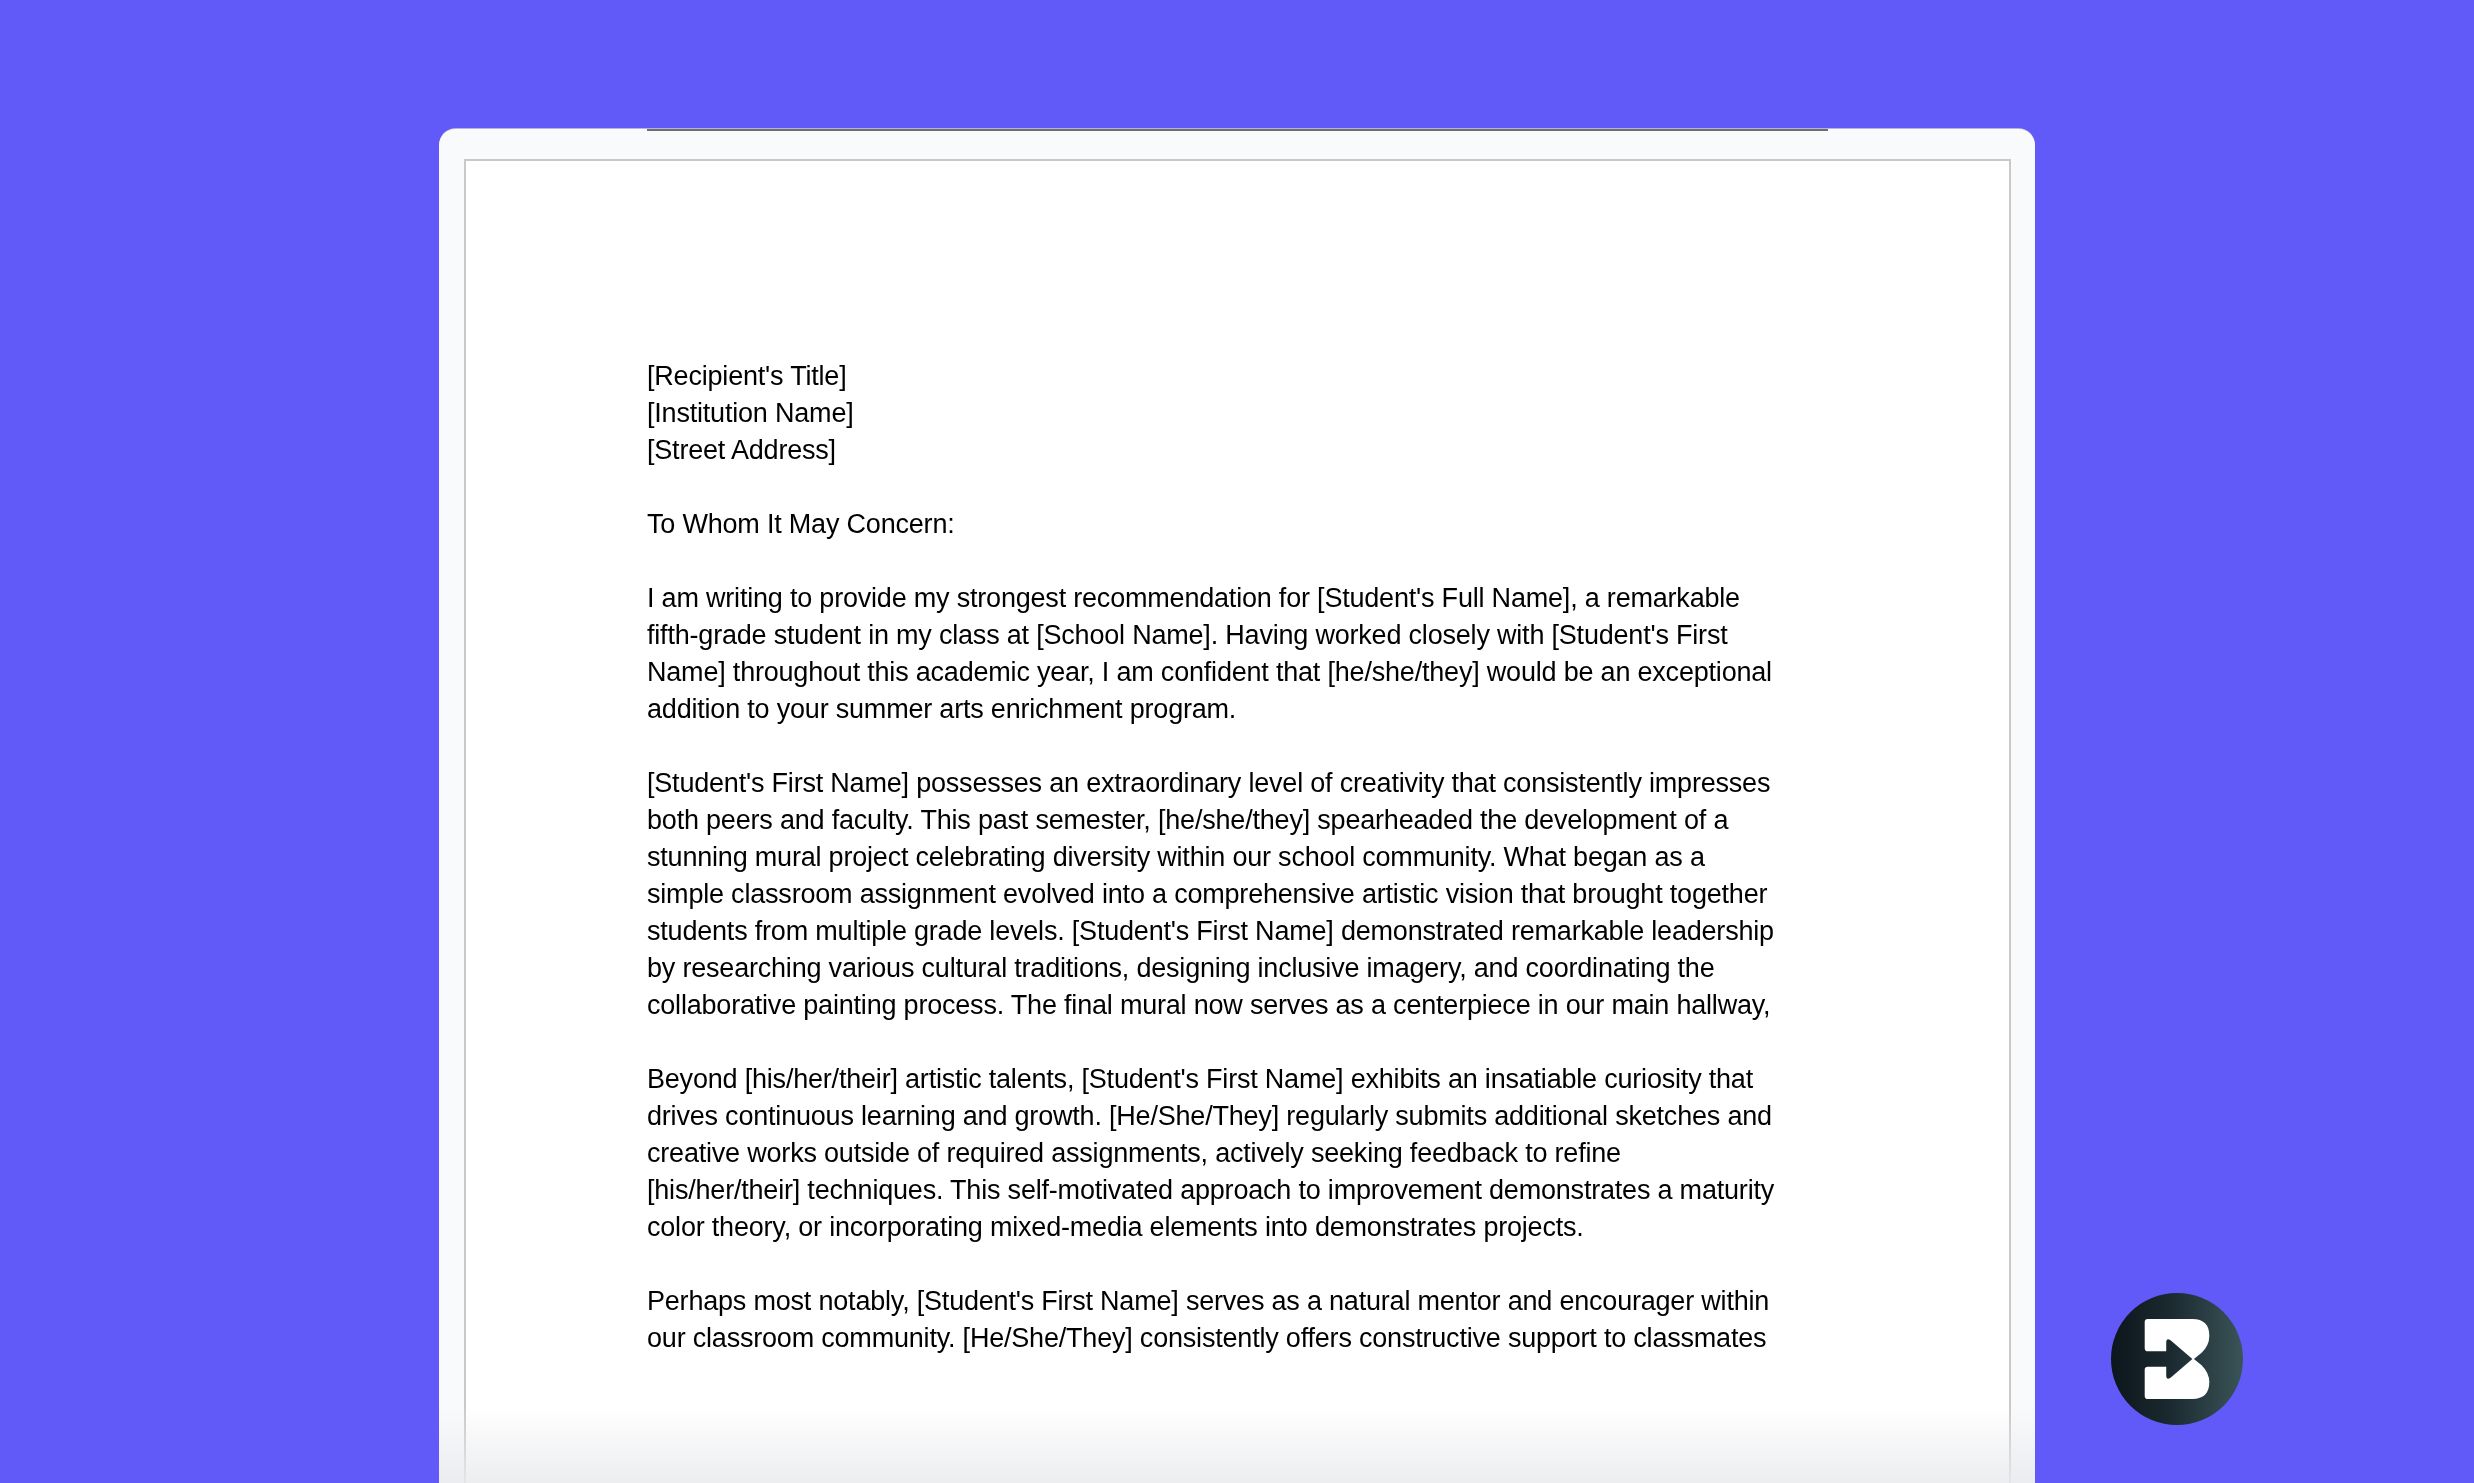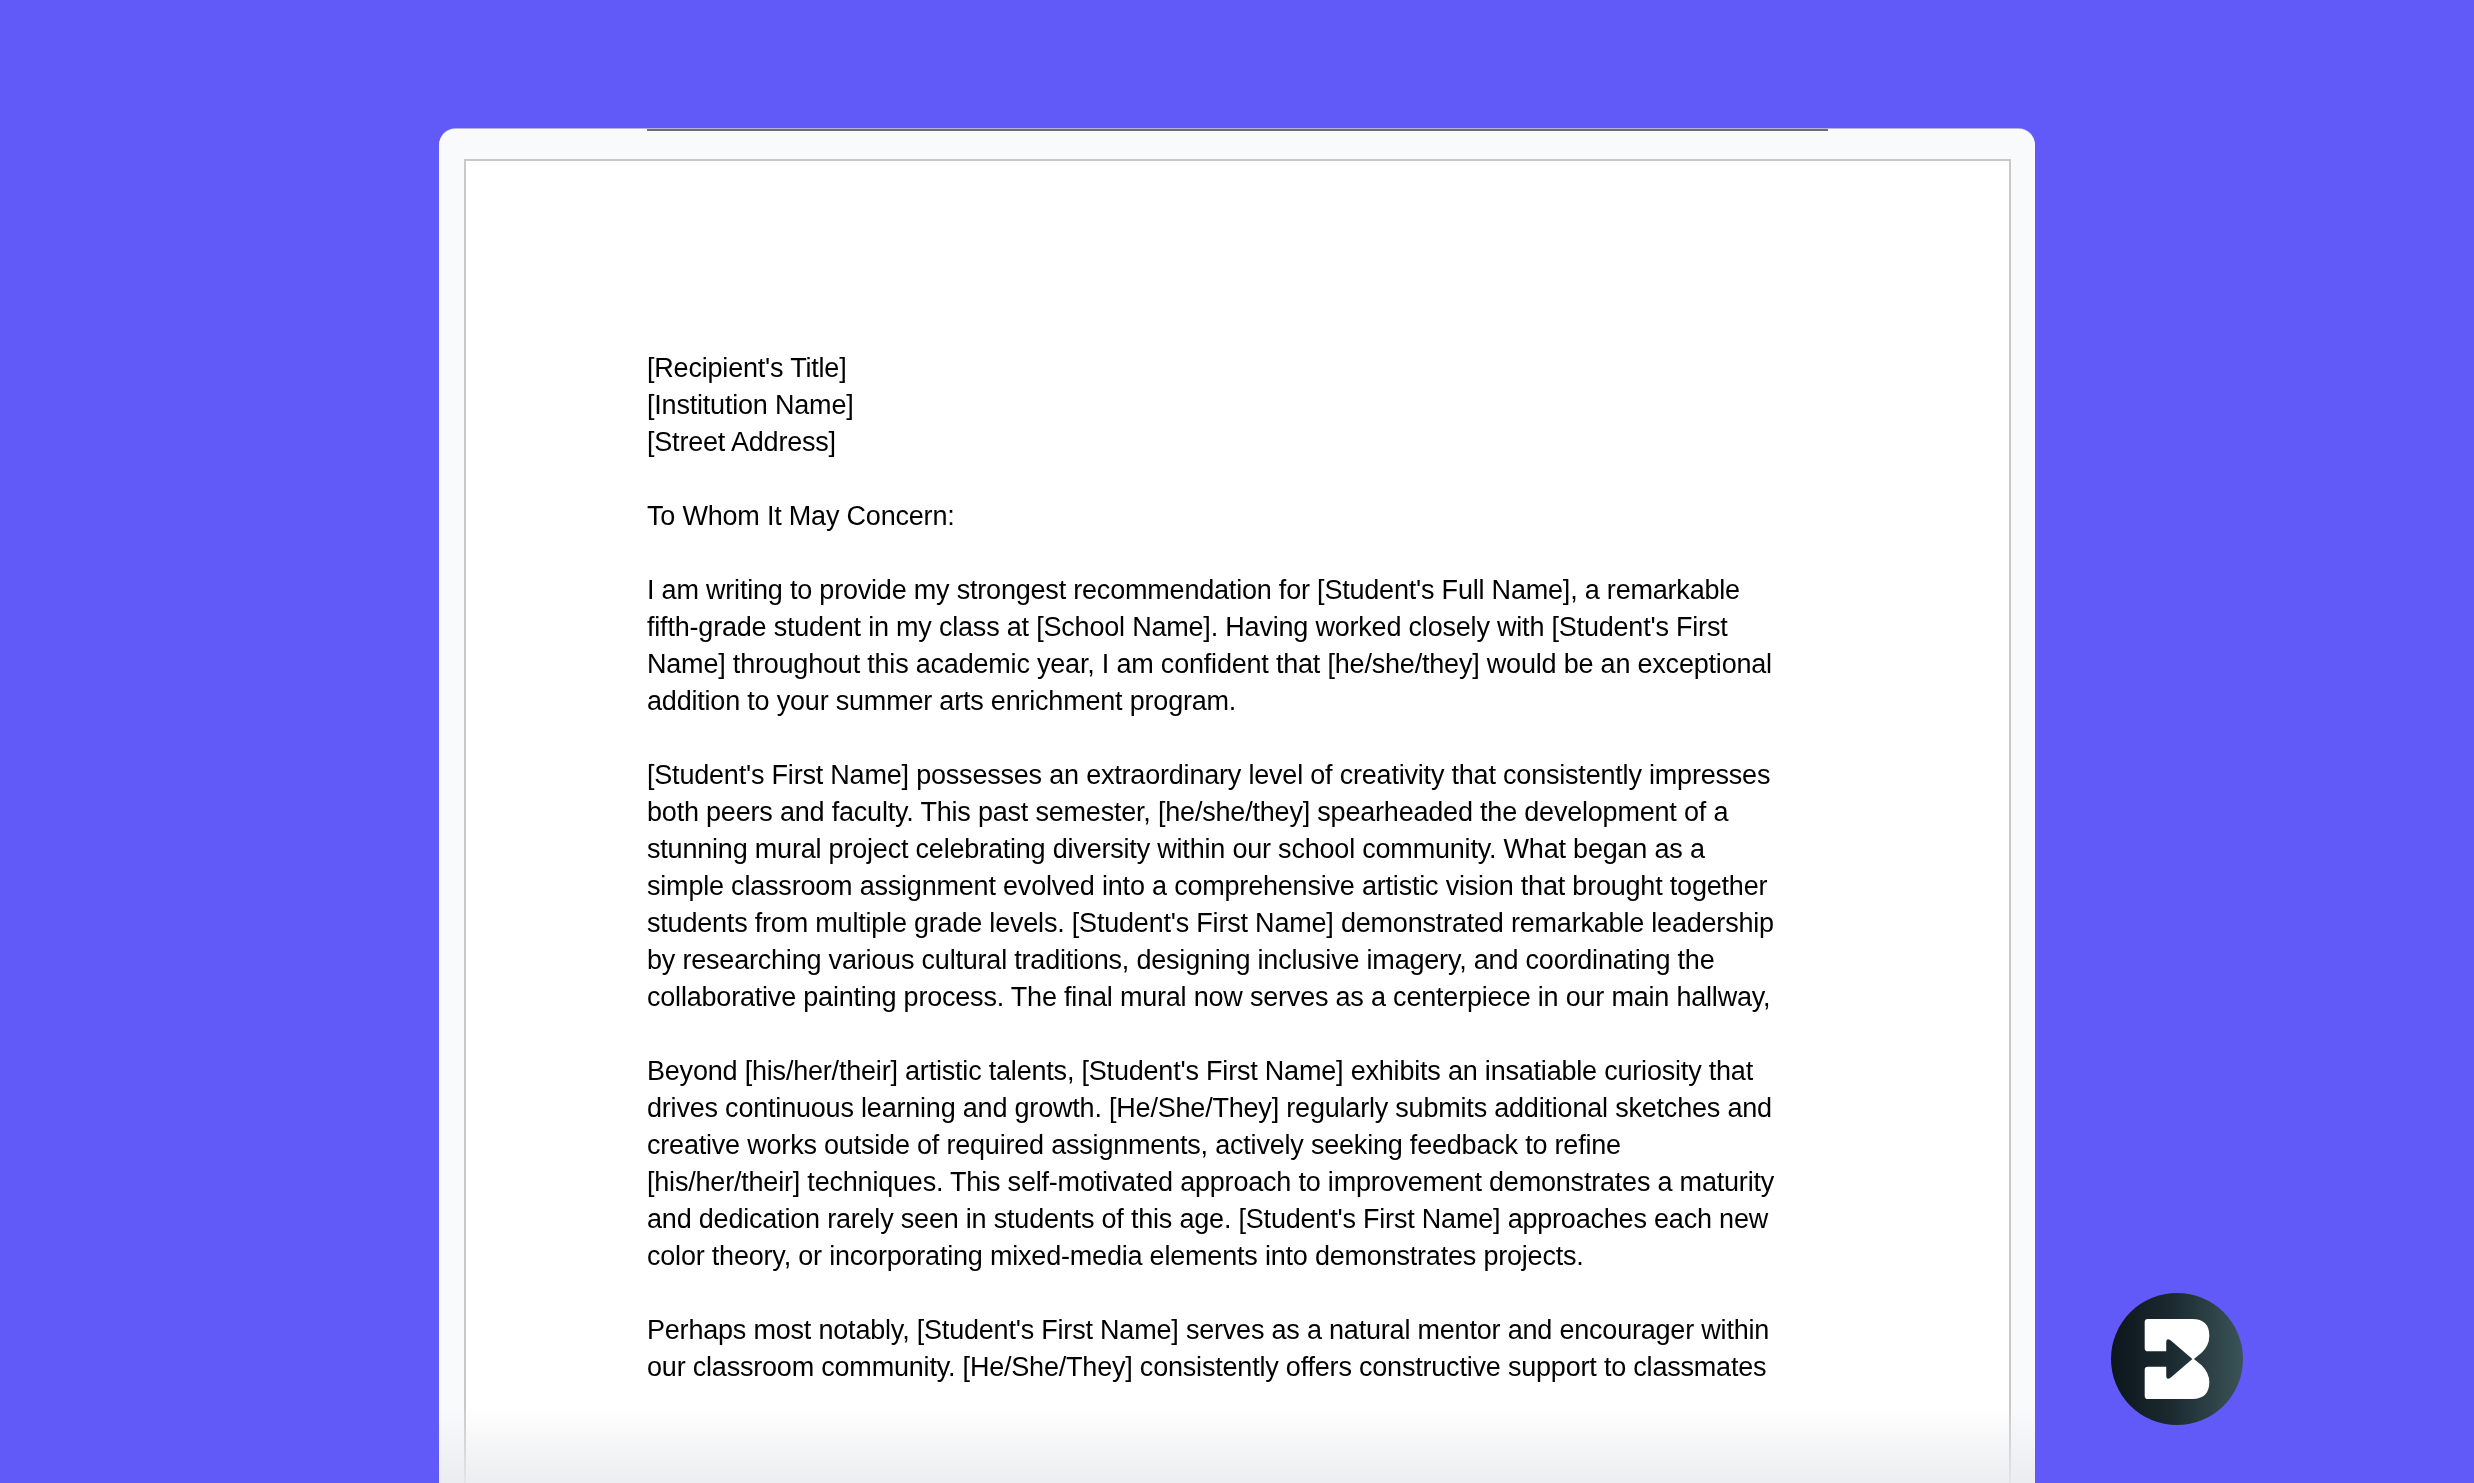--- a/index.html
+++ b/index.html
@@ -47,21 +47,21 @@
     position: absolute;
     left: 647px;
     top: 342px;
     width: 1188px;
     color: #000000;
     font-size: 27px;
     line-height: 37px;
     letter-spacing: -0.2px;
   }
   .letter .block {
-    margin: 8px 0 37px 0;
+    margin: 16px 0 37px 0;
   }
   .letter .line {
     display: block;
     white-space: nowrap;
   }
   .bottom-fade {
     position: absolute;
     left: 439px;
     top: 1406px;
     width: 1596px;
@@ -122,21 +122,20 @@
     <span class="line">students from multiple grade levels. [Student's First Name] demonstrated remarkable leadership</span>
     <span class="line">by researching various cultural traditions, designing inclusive imagery, and coordinating the</span>
     <span class="line">collaborative painting process. The final mural now serves as a centerpiece in our main hallway,</span>
   </div>
 
   <div class="block">
     <span class="line">Beyond [his/her/their] artistic talents, [Student's First Name] exhibits an insatiable curiosity that</span>
     <span class="line">drives continuous learning and growth. [He/She/They] regularly submits additional sketches and</span>
     <span class="line">creative works outside of required assignments, actively seeking feedback to refine</span>
     <span class="line">[his/her/their] techniques. This self-motivated approach to improvement demonstrates a maturity</span>
-    <span class="line">and dedication rarely seen in students of this age. [Student's First Name] approaches each new</span>
     <span class="line">color theory, or incorporating mixed-media elements into demonstrates projects.</span>
   </div>
 
   <div class="block">
     <span class="line">Perhaps most notably, [Student's First Name] serves as a natural mentor and encourager within</span>
     <span class="line">our classroom community. [He/She/They] consistently offers constructive support to classmates</span>
   </div>
 </div>
 
 <div class="bottom-fade"></div>

